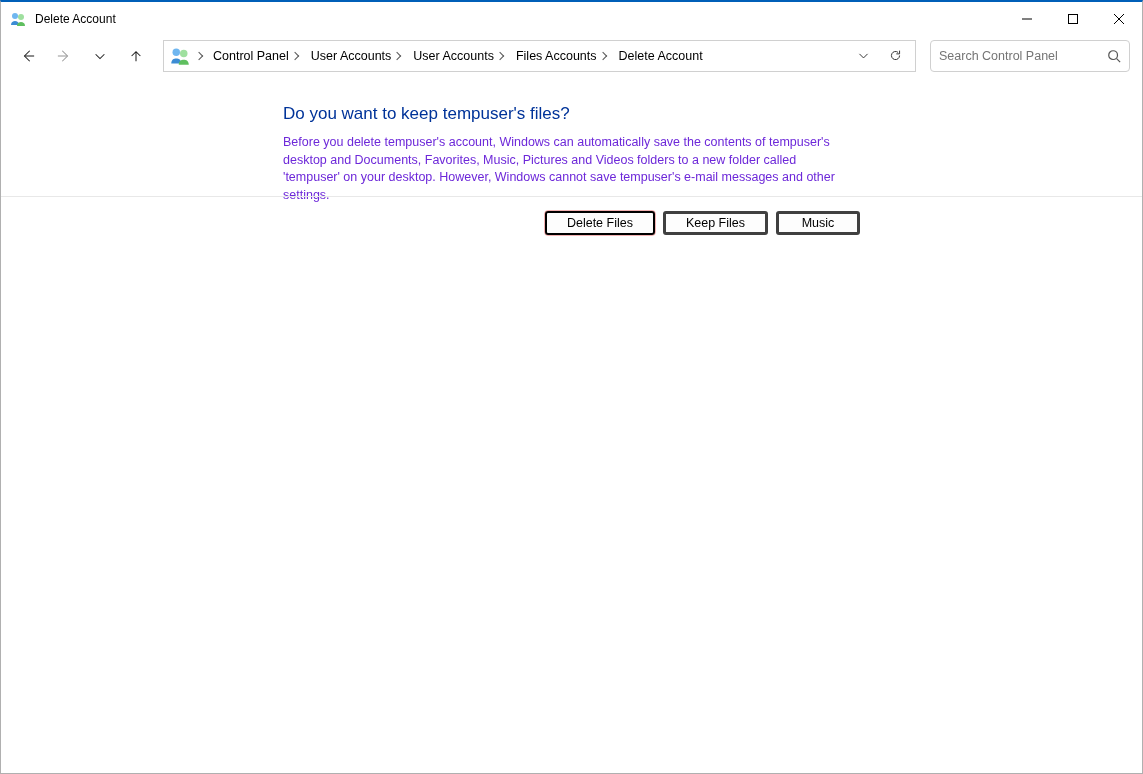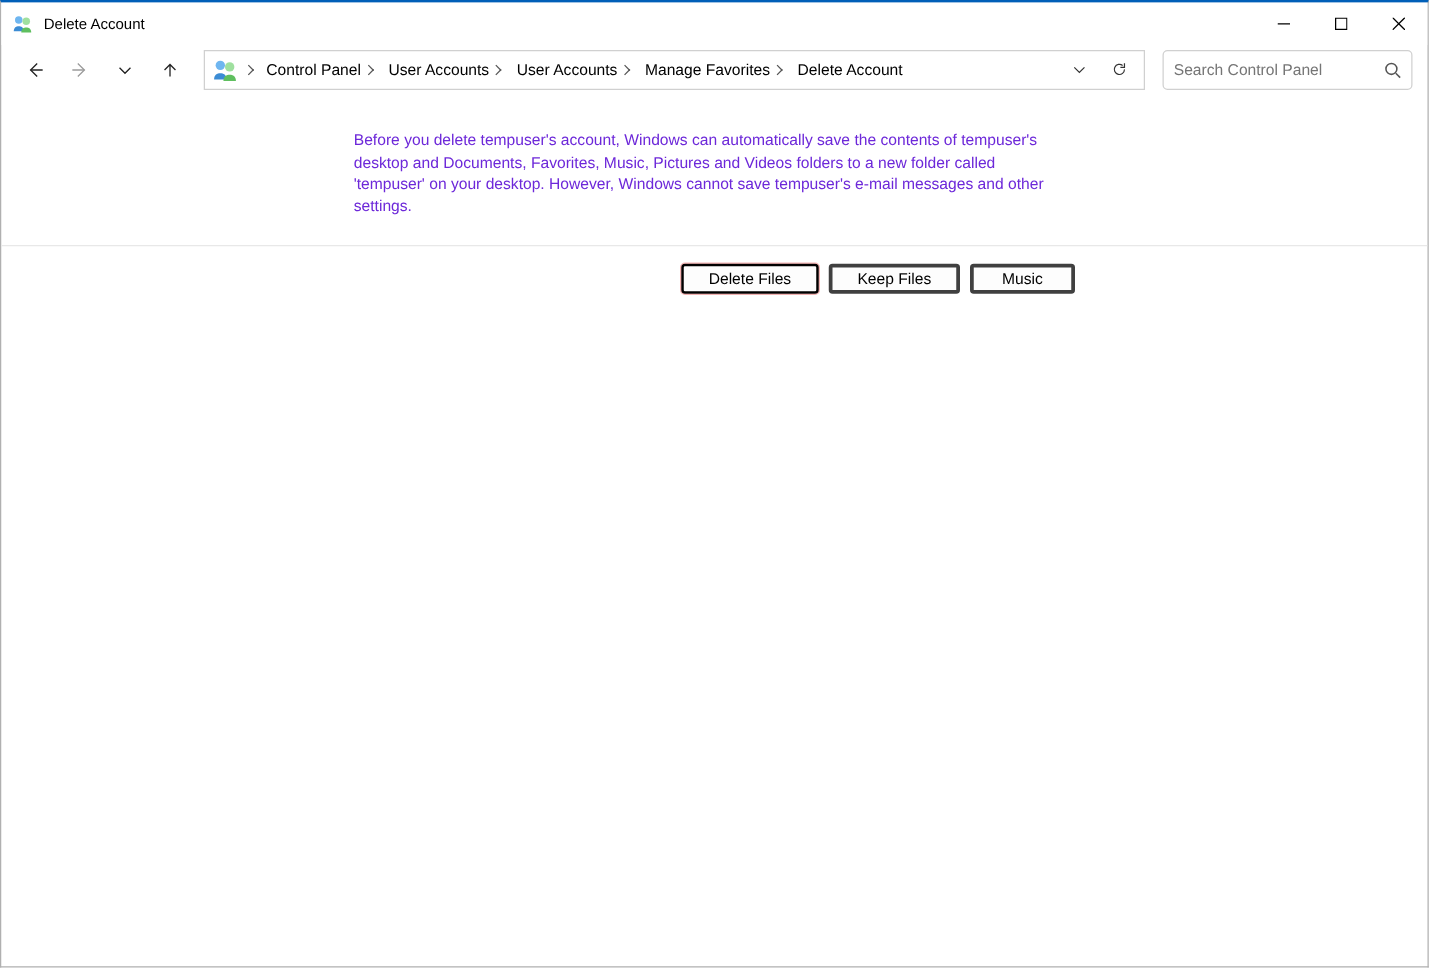--- a/index.html
+++ b/index.html
@@ -114,21 +114,21 @@
         </span>
       <span class="crumb">
           <span>User Accounts</span>
           <span class="crumb-sep"></span>
         </span>
       <span class="crumb">
           <span>User Accounts</span>
           <span class="crumb-sep"></span>
         </span>
       <span class="crumb">
-          <span>Manage Favorites</span>
+          <span>Files Accounts</span>
           <span class="crumb-sep"></span>
         </span>
       <span class="crumb">
           <span>Delete Account</span>
         </span>
     </div>
     <div class="addr-end">
       <button class="addr-btn">
           <svg viewBox="0 0 16 16">
             <path d="M3 6 L8 11 L13 6"></path>
@@ -146,20 +146,21 @@
     <input class="search-input" placeholder="Search Control Panel" style="">
     <svg class="search-icon" viewBox="0 0 16 16">
         <circle cx="7" cy="7" r="5"></circle>
         <line x1="11" y1="11" x2="15" y2="15"></line>
       </svg>
   </div>
 </div>
 
 <div class="content-area">
   <div class="content-body">
+    <div class="heading">Do you want to keep tempuser's files?</div>
     <div class="body-text">Before you delete tempuser's account, Windows can automatically save the contents of tempuser's desktop and Documents, Favorites, Music, Pictures and Videos folders to a new folder called 'tempuser' on your desktop. However, Windows cannot save tempuser's e-mail messages and other settings.</div>
   </div>
   <div class="button-row">
     <button class="action-btn highlight">Delete Files</button>
     <button class="action-btn">Keep Files</button>
     <button class="action-btn">Music</button>
   </div>
 </div>
 
 </body></html>

